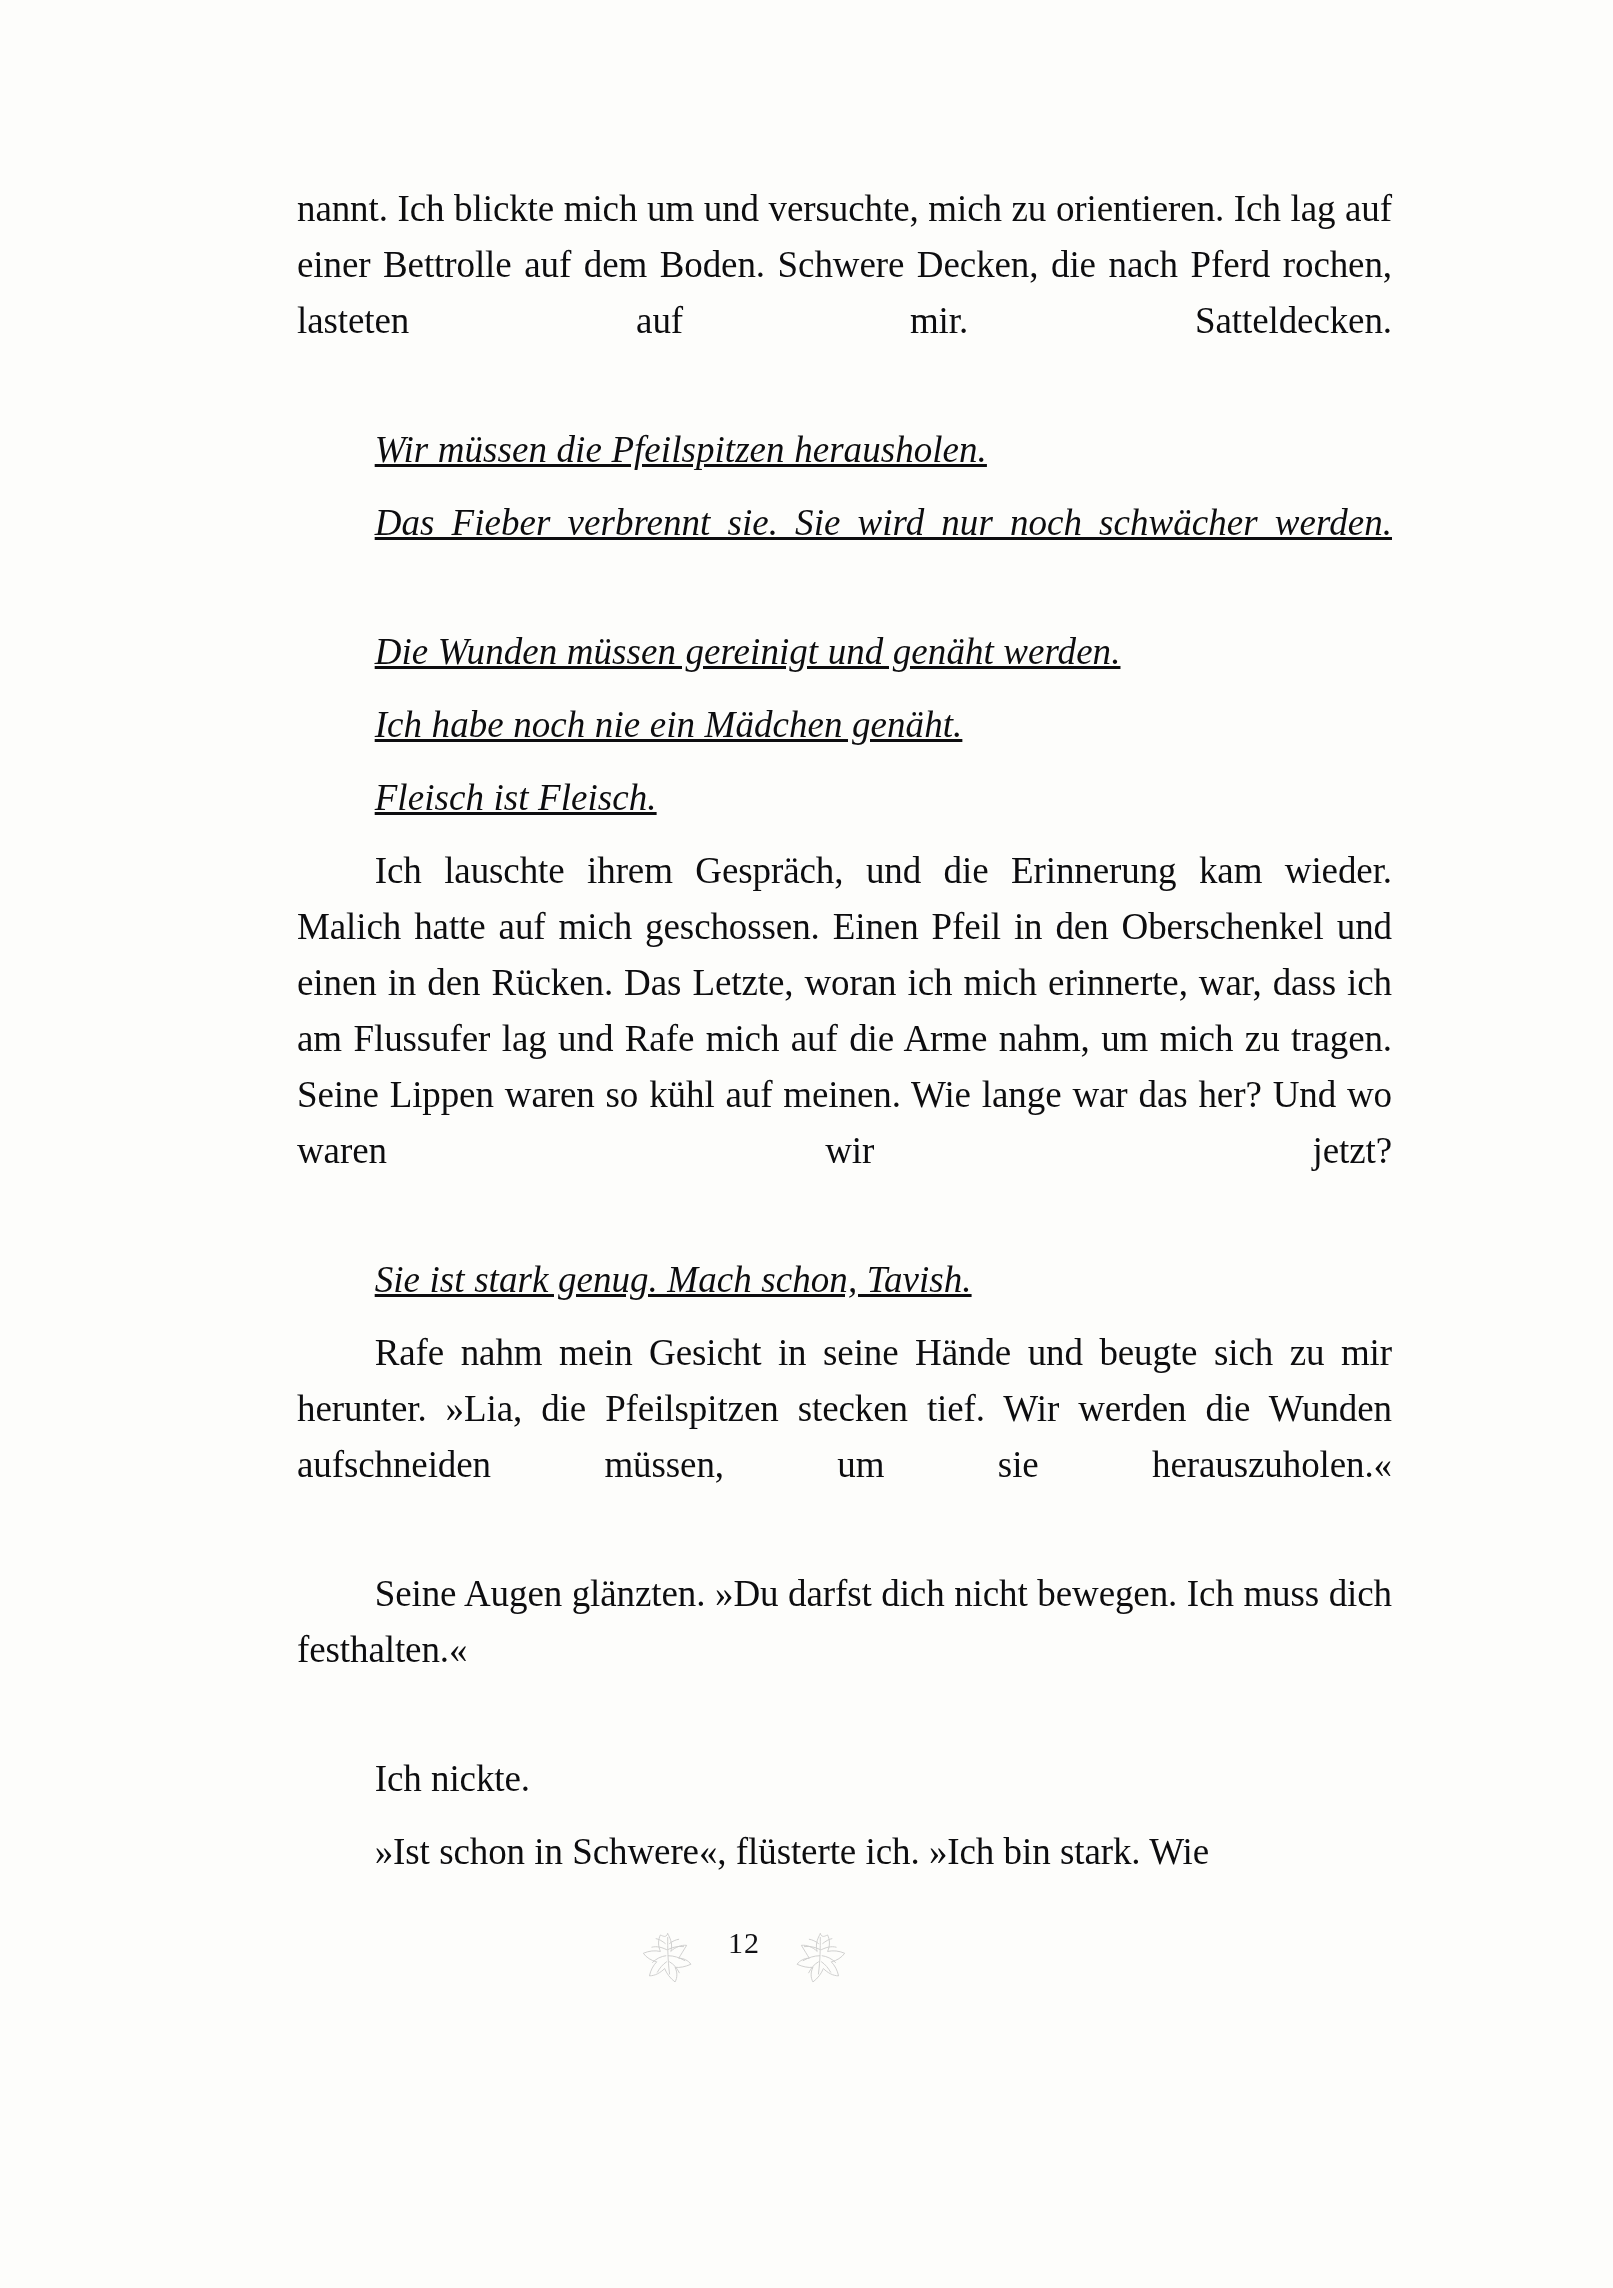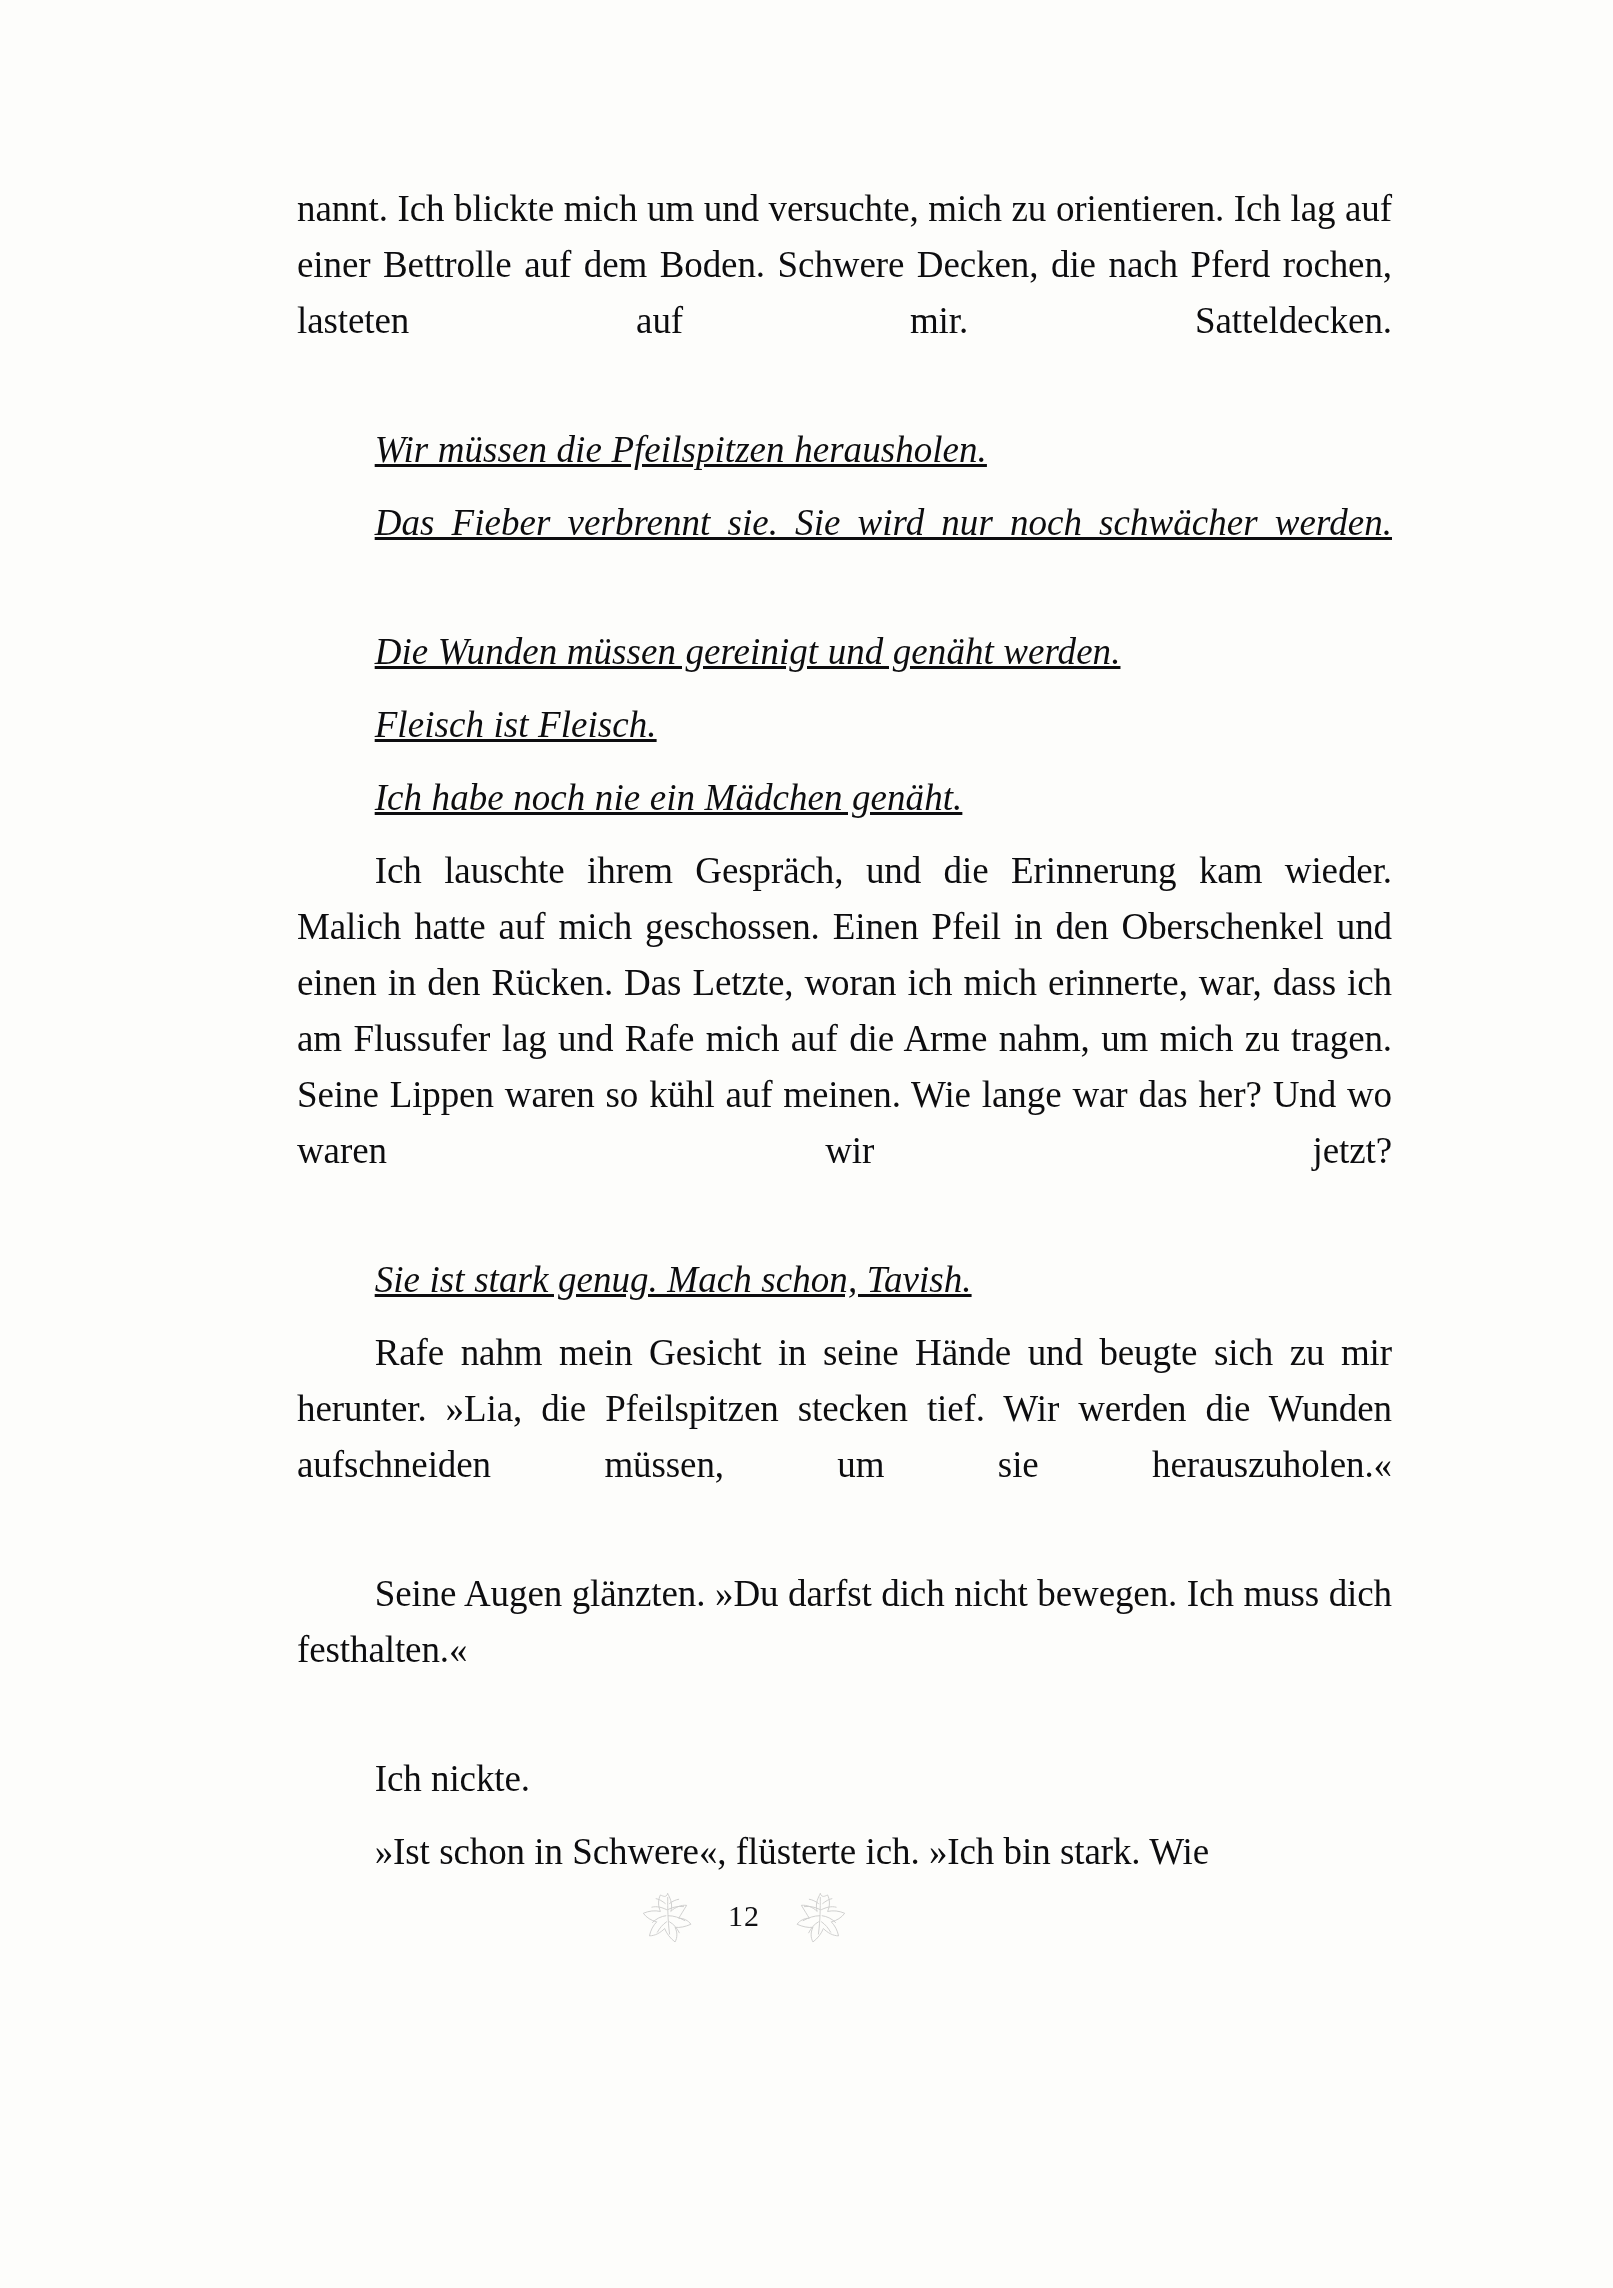--- a/index.html
+++ b/index.html
@@ -63,24 +63,23 @@
   }
 
   .para.no-stretch::after {
     content: none;
   }
 
   
   .footer {
     position: absolute;
     left: 0;
-    top: 1884px;
+    top: 1924px;
     width: 1488px;
     display: flex;
-    align-items: center;
     justify-content: center;
     gap: 31px;
   }
 
   .folio {
     font-size: 30px;
     color: #111114;
     letter-spacing: 1.1px;
     font-family: "Liberation Serif", "DejaVu Serif", serif;
     position: relative;
@@ -108,23 +107,23 @@
     <p class="para">nannt. Ich blickte mich um und versuchte, mich zu orientie­ren. Ich lag auf einer Bettrolle auf dem Boden. Schwere De­cken, die nach Pferd rochen, lasteten auf mir. Satteldecken.</p>
 
 
     <p class="para indent italic no-stretch">Wir müssen die Pfeilspitzen herausholen.</p>
 
 
     <p class="para indent italic">Das Fieber verbrennt sie. Sie wird nur noch schwächer wer­den.</p>
 
     <p class="para indent italic no-stretch">Die Wunden müssen gereinigt und genäht werden.</p>
 
+    <p class="para indent italic no-stretch">Ich habe noch nie ein Mädchen genäht.</p>
+
     <p class="para indent italic no-stretch">Fleisch ist Fleisch.</p>
-
-    <p class="para indent italic no-stretch">Ich habe noch nie ein Mädchen genäht.</p>
 
     <p class="para indent">Ich lauschte ihrem Gespräch, und die Erinnerung kam wieder. Malich hatte auf mich geschossen. Einen Pfeil in den Oberschenkel und einen in den Rücken. Das Letzte, woran ich mich erinnerte, war, dass ich am Flussufer lag und Rafe mich auf die Arme nahm, um mich zu tragen. Seine Lippen waren so kühl auf meinen. Wie lange war das her? Und wo waren wir jetzt?</p>
 
     <p class="para indent italic no-stretch">Sie ist stark genug. Mach schon, Tavish.</p>
 
     <p class="para indent">Rafe nahm mein Gesicht in seine Hände und beugte sich zu mir herunter. »Lia, die Pfeilspitzen stecken tief. Wir wer­den die Wunden aufschneiden müssen, um sie herauszuho­len.«</p>
 
     <p class="para indent">Seine Augen glänzten. »Du darfst dich nicht bewegen. Ich muss dich festhalten.«</p>
 
     <p class="para indent no-stretch">Ich nickte.</p>

